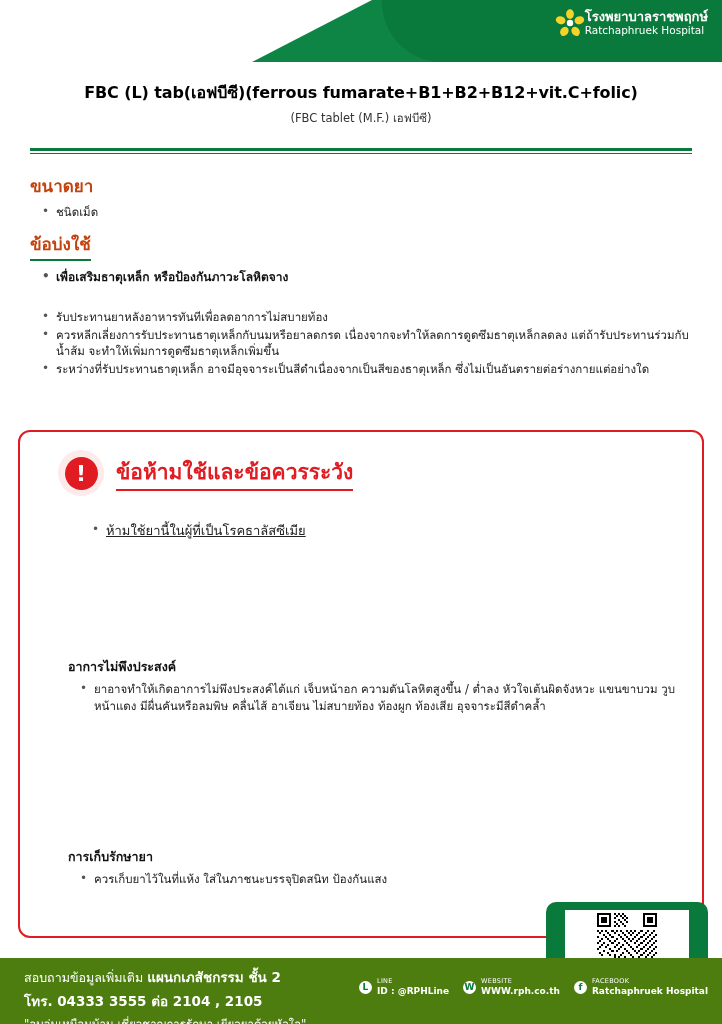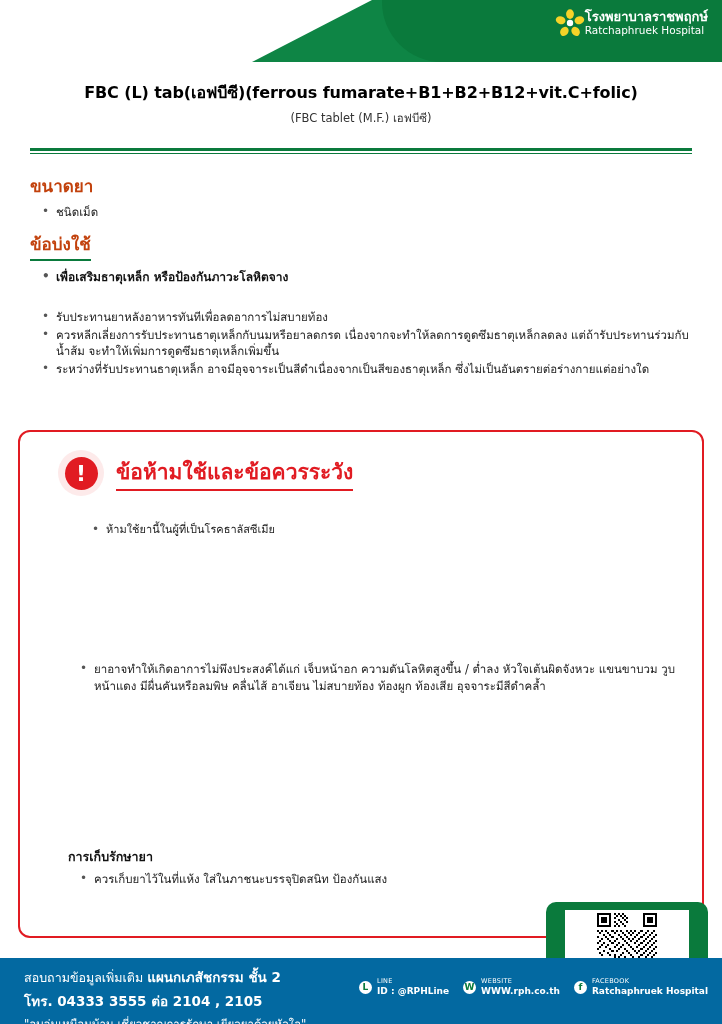--- a/index.html
+++ b/index.html
@@ -79,21 +79,21 @@
   }
   .warn-badge-in {
     width:33px; height:33px; border-radius:50%; background:#e11b22;
     color:#fff; font-weight:bold; font-size:22px; line-height:33px; text-align:center;
   }
   .warn-title {
     font-size:21px; font-weight:bold; color:#e11b22;
     border-bottom:2px solid #e11b22; padding-bottom:1px;
   }
   .warn-list { position:absolute; left:60px; top:85px; width:600px; }
-  .warn-list li { font-size:11px; }
+  .warn-list li { font-size:13px;text-decoration:underline; }
 
   .sub-head {
     font-size:12.5px; font-weight:bold; color:#111;
   }
   .adr-block { position:absolute; left:48px; top:225px; width:630px; }
   .store-block { position:absolute; left:48px; top:415px; width:480px; }
 
   
   .qr-card {
     position:absolute; right:14px; bottom:18px; width:162px; height:104px;
@@ -106,21 +106,21 @@
   .qr-img { width:100%; height:100%; }
   .qr-cap {
     position:absolute; left:0; top:76px; width:162px; text-align:center;
     color:#fff; font-size:7.5px; font-weight:bold; line-height:1.35;
   }
   .qr-rev { font-weight:normal; font-size:7px; }
 
   
   .footer {
     position:absolute; left:0; bottom:0; width:722px; height:66px;
-    background:#0369a1; color:#fff; overflow:hidden;
+    background:#4d7c0f; color:#fff; overflow:hidden;
   }
   .footer-left { position:absolute; left:24px; top:8px; }
   .f-line1 { font-size:12.5px; }
   .f-line1 b { font-size:13.5px; }
   .f-line2 { font-size:13.5px; font-weight:bold; margin-top:2px; }
   .f-line3 { font-size:11.5px; margin-top:3px; }
   .footer-right {
     position:absolute; right:14px; top:20px; display:flex; align-items:center; gap:14px;
   }
   .f-item { display:flex; align-items:center; gap:5px; }
@@ -195,20 +195,21 @@
         <div class="warn-badge-in">!</div>
       </div>
       <div class="warn-title">ข้อห้ามใช้และข้อควรระวัง</div>
     </div>
 
     <ul class="bullets warn-list">
       <li>ห้ามใช้ยานี้ในผู้ที่เป็นโรคธาลัสซีเมีย</li>
     </ul>
 
     <div class="adr-block">
+      <div class="sub-head">อาการไม่พึงประสงค์</div>
       <ul class="bullets" style="margin-top:4px;">
         <li>ยาอาจทำให้เกิดอาการไม่พึงประสงค์ได้แก่ เจ็บหน้าอก ความดันโลหิตสูงขึ้น / ต่ำลง หัวใจเต้นผิดจังหวะ แขนขาบวม วูบ หน้าแดง มีผื่นคันหรือลมพิษ คลื่นไส้ อาเจียน ไม่สบายท้อง ท้องผูก ท้องเสีย อุจจาระมีสีดำคล้ำ</li>
       </ul>
     </div>
 
     <div class="store-block">
       <div class="sub-head">การเก็บรักษายา</div>
       <ul class="bullets" style="margin-top:4px;">
         <li>ควรเก็บยาไว้ในที่แห้ง ใส่ในภาชนะบรรจุปิดสนิท ป้องกันแสง</li>
       </ul>

